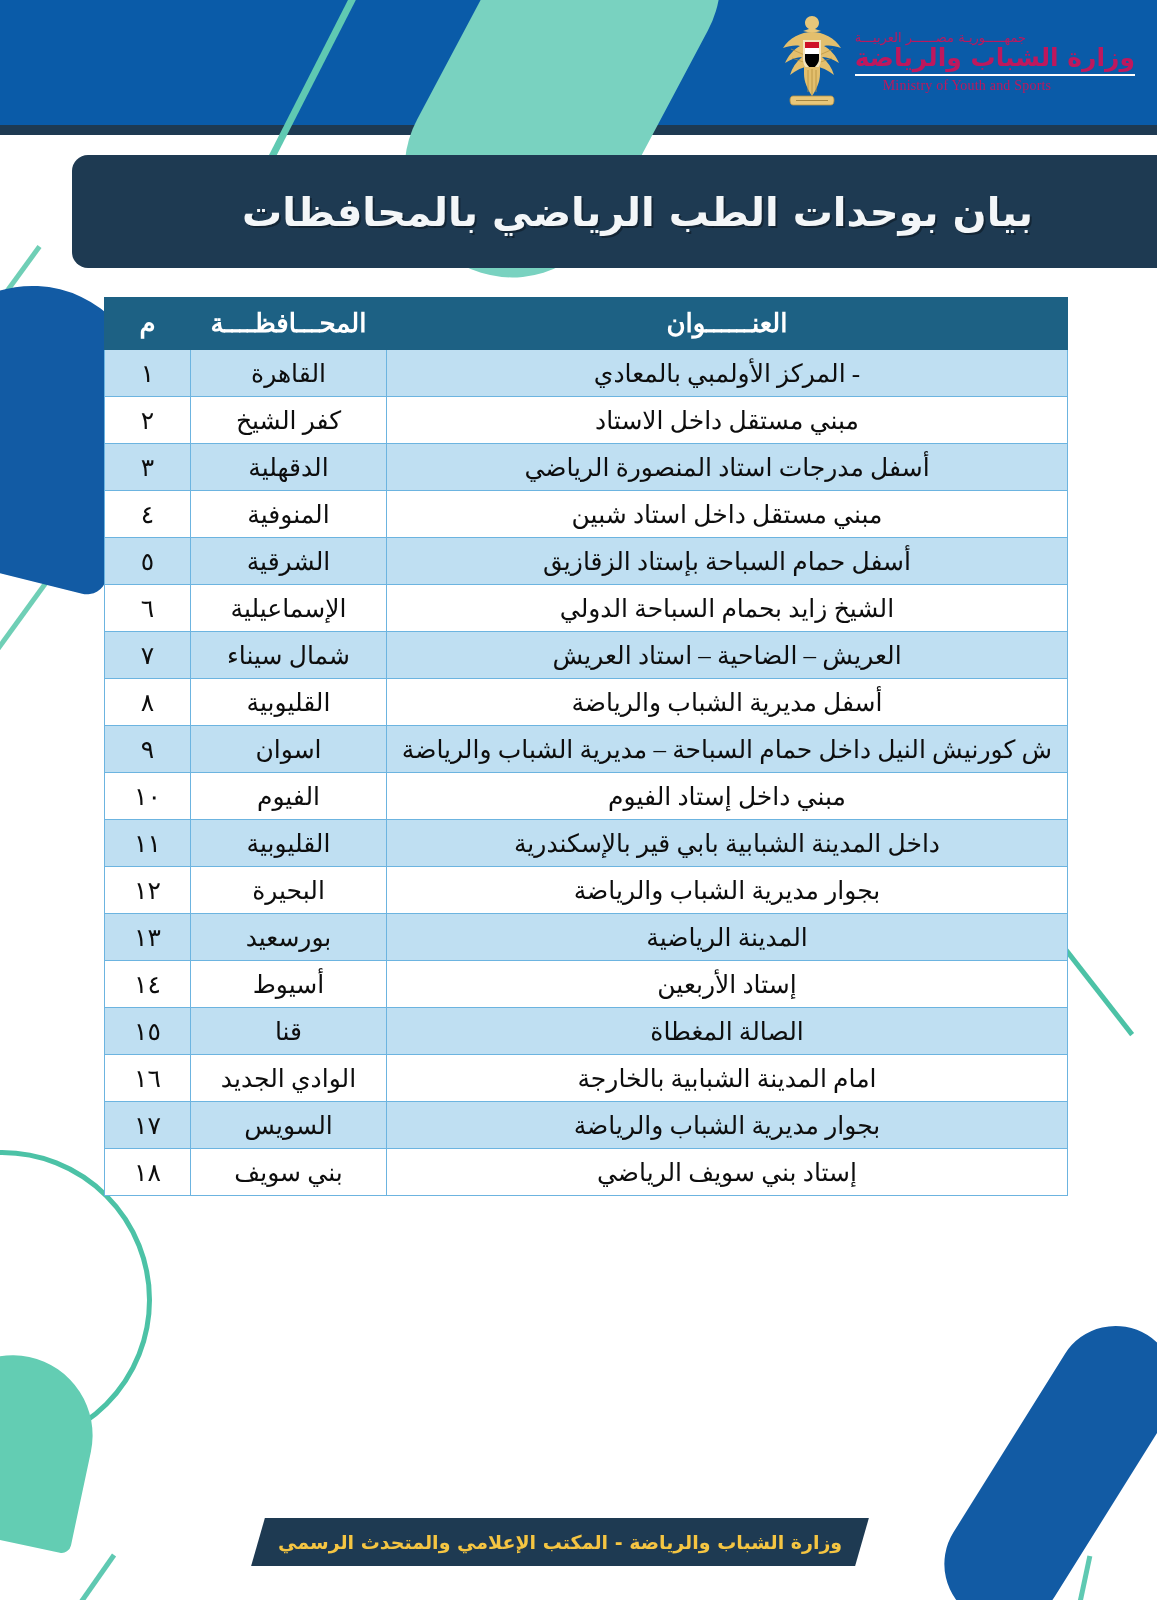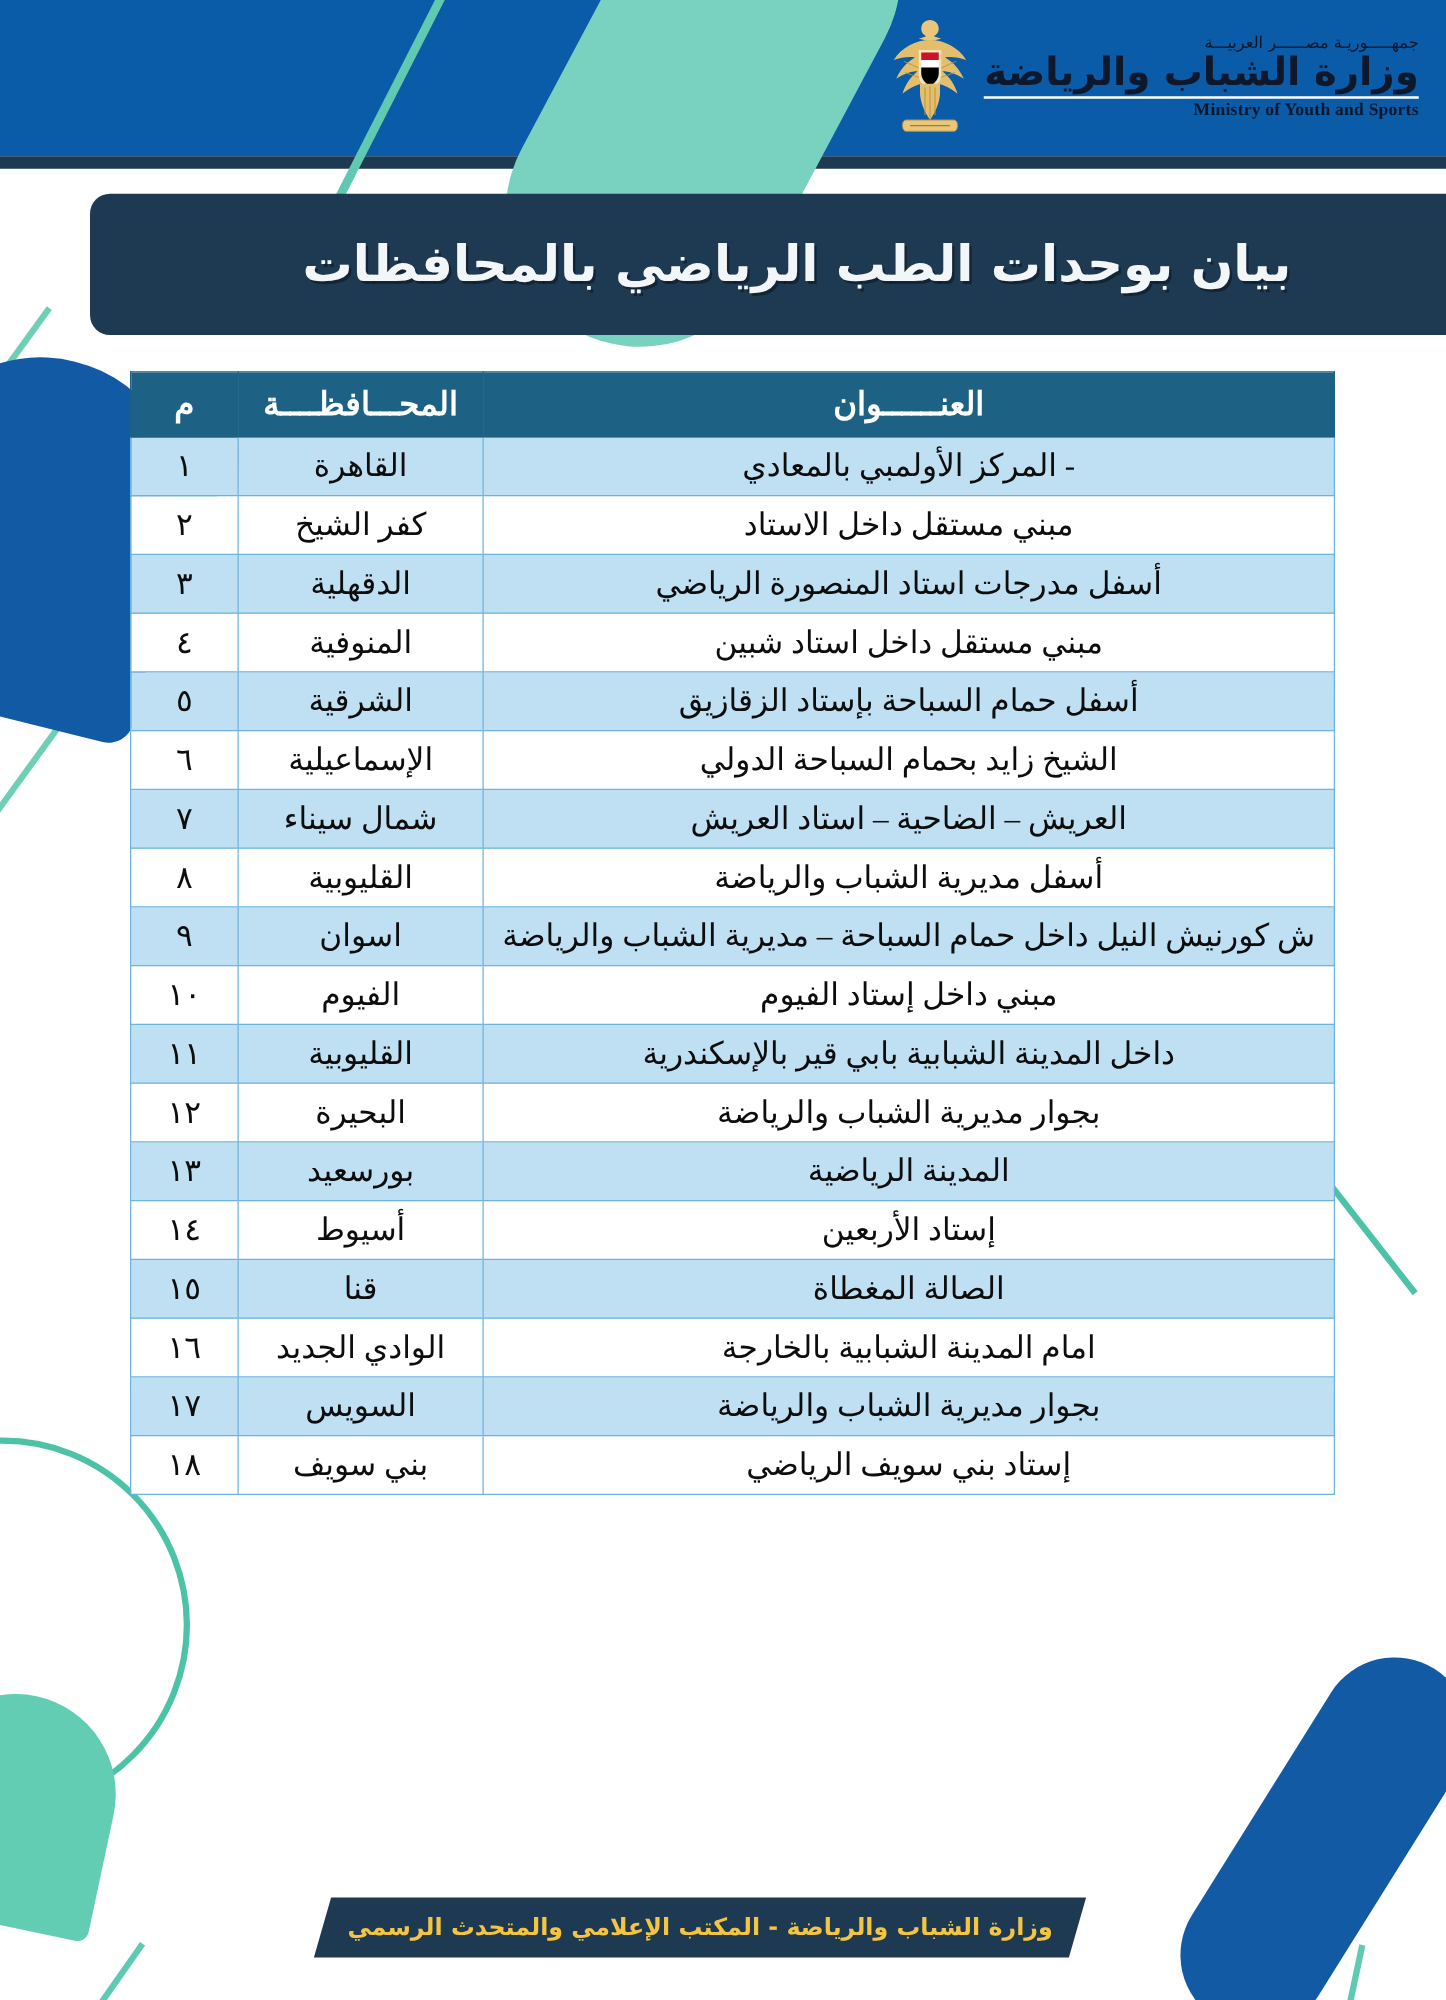--- a/index.html
+++ b/index.html
@@ -155,47 +155,48 @@
     right: 22px; top: 8px;
     height: 108px;
     display: flex;
     align-items: center;
     gap: 10px;
     z-index: 5;
   }
   .logo-text {
     display: flex;
     flex-direction: column;
-    align-items: flex-start;
-    color: #0f172a;
+    align-items: flex-end;
+    color: #be185d;
     line-height: 1.05;
   }
   .logo-line-small {
     font-size: 13px;
     letter-spacing: 1px;
     font-family: "DejaVu Sans", sans-serif;
   }
   .logo-line-main {
-    font-size: 31px;
+    font-size: 25px;
     font-weight: bold;
     font-family: "DejaVu Sans", sans-serif;
     margin: 1px 0 2px 0;
   }
   .logo-rule {
     width: 100%;
     height: 2px;
     background: #ffffff;
     margin-bottom: 3px;
   }
   .logo-line-en {
     font-size: 14px;
-    font-weight: bold;
+    font-weight: normal;
     font-family: "Liberation Serif", serif;
     direction: ltr;
     letter-spacing: .2px;
+    margin-left: 28px;
   }
 
   
   .emblem { width: 66px; height: 100px; }
 
   
   .title-banner {
     position: absolute;
     left: 72px; top: 155px;
     width: 1131px; height: 113px;

